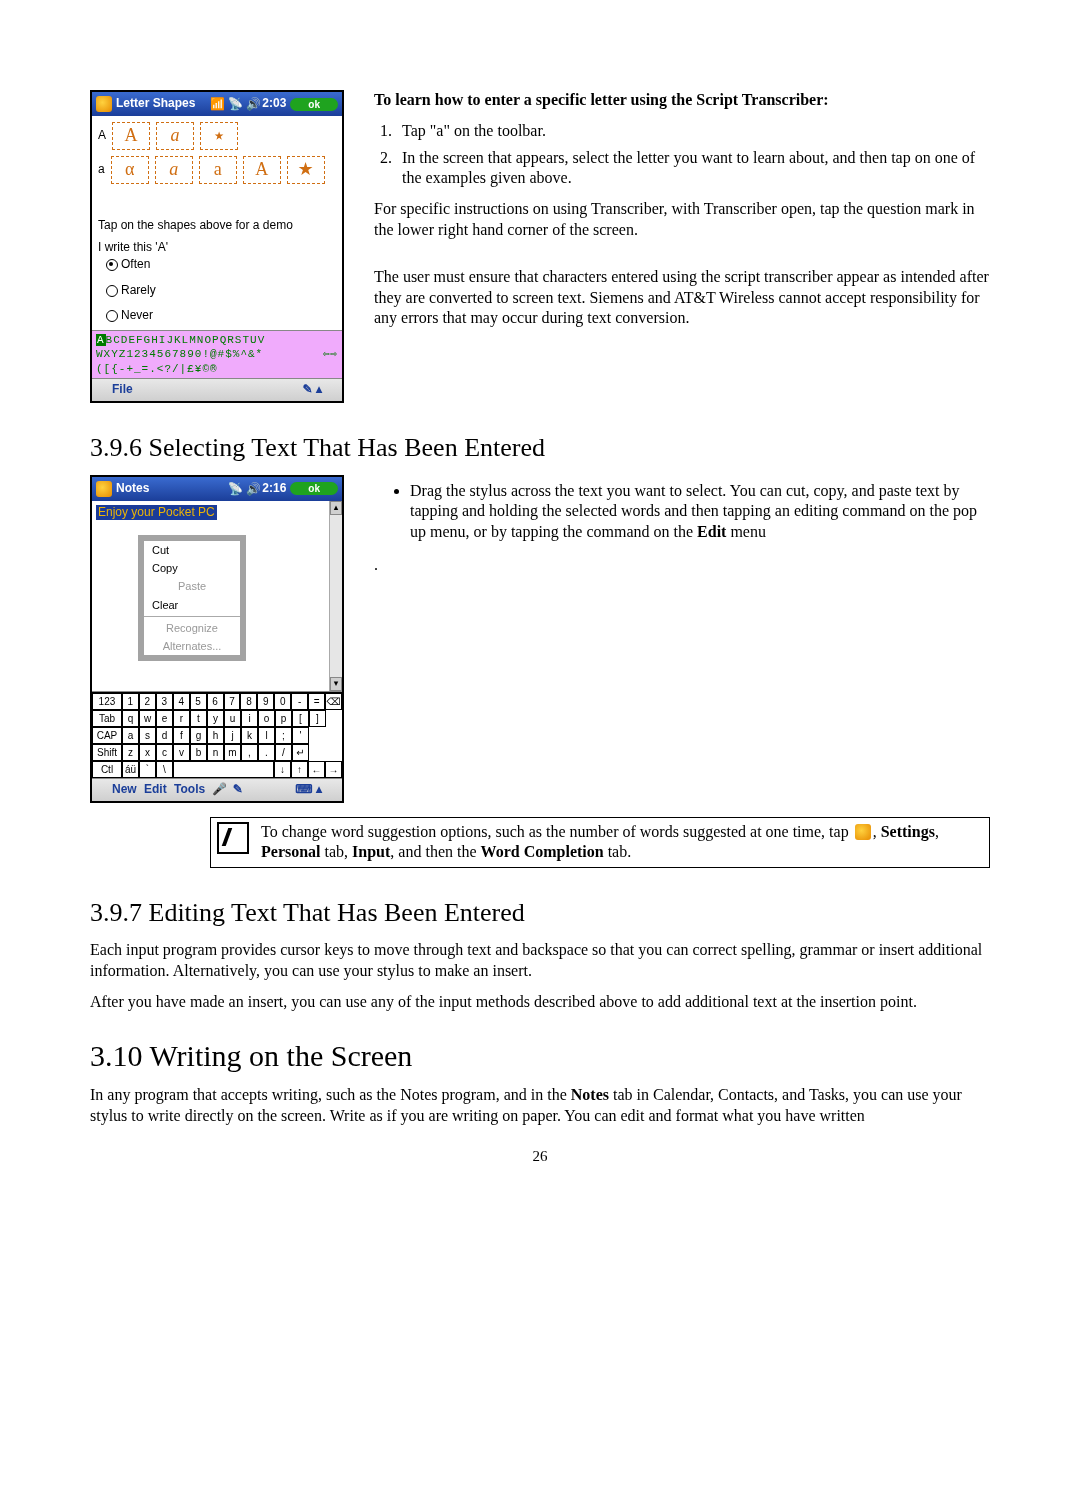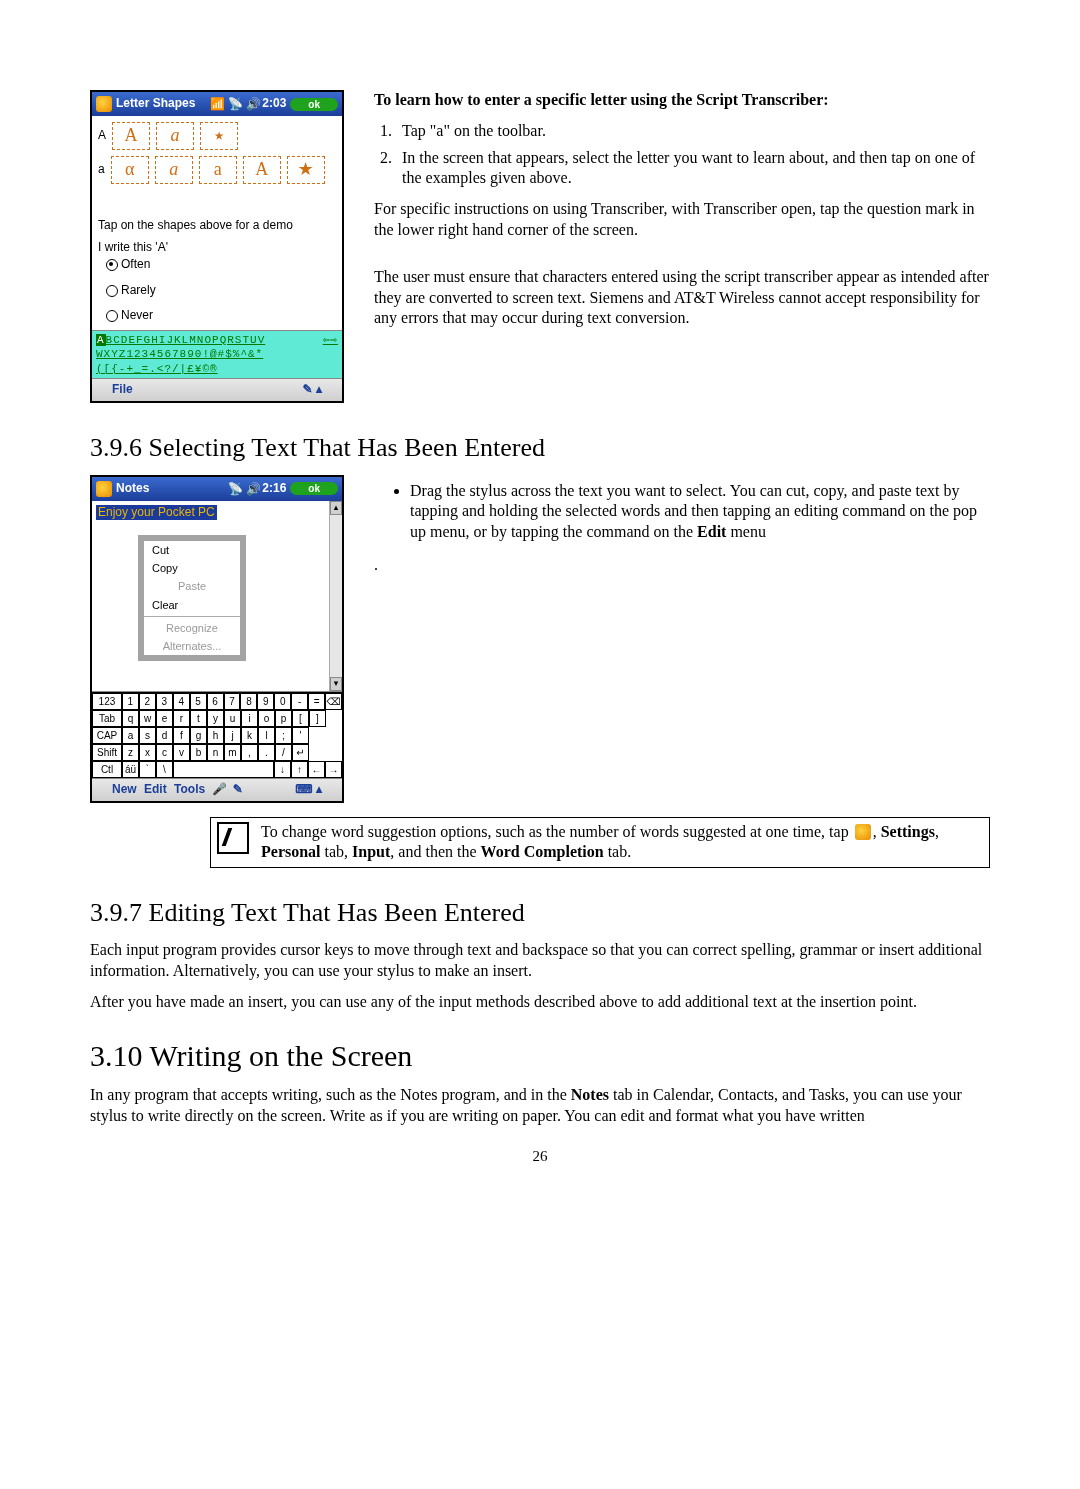--- a/index.html
+++ b/index.html
@@ -125,30 +125,29 @@
     gap: 10px;
     font-size: 12px;
     margin: 2px 0 2px 8px;
     flex-direction: column;
   }
   .radio { display: flex; align-items: center; gap: 3px; }
   .rc { width: 10px; height: 10px; border: 1px solid #000; border-radius: 50%; display: inline-block; position: relative; }
   .rc.checked::after { content: ""; position: absolute; left: 2px; top: 2px; width: 4px; height: 4px; background: #000; border-radius: 50%; }
   .charstrip {
     border-top: 1px solid #888;
-    background: #5eead4;
+    background: #f0abfc;
     font-family: "Courier New", monospace;
     font-size: 11px;
     color: #007a00;
     padding: 2px 4px 2px 4px;
     letter-spacing: 1px;
     display: flex;
     justify-content: space-between;
-    align-items: flex-start;
-    text-decoration: underline;
+    align-items: center;
   }
   .charstrip .hl { background: #007a00; color: #fff; padding: 0 1px; }
   .arrows { font-weight: bold; }
   .pda .bottombar {
     background: linear-gradient(#e8e8e8, #cfcfcf);
     color: #1b3e99;
     font-weight: bold;
     border-top: 1px solid #888;
     display: flex;
     align-items: center;

